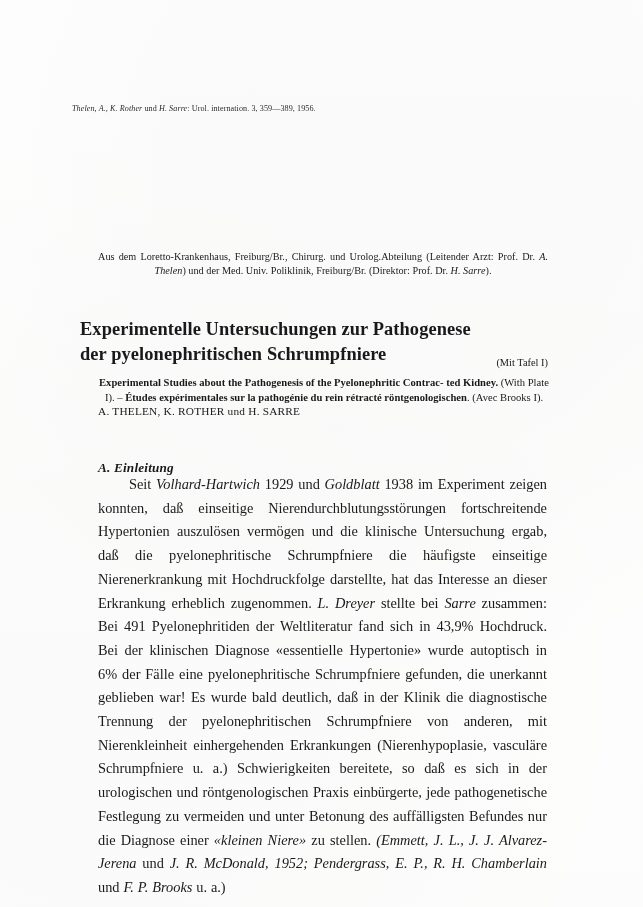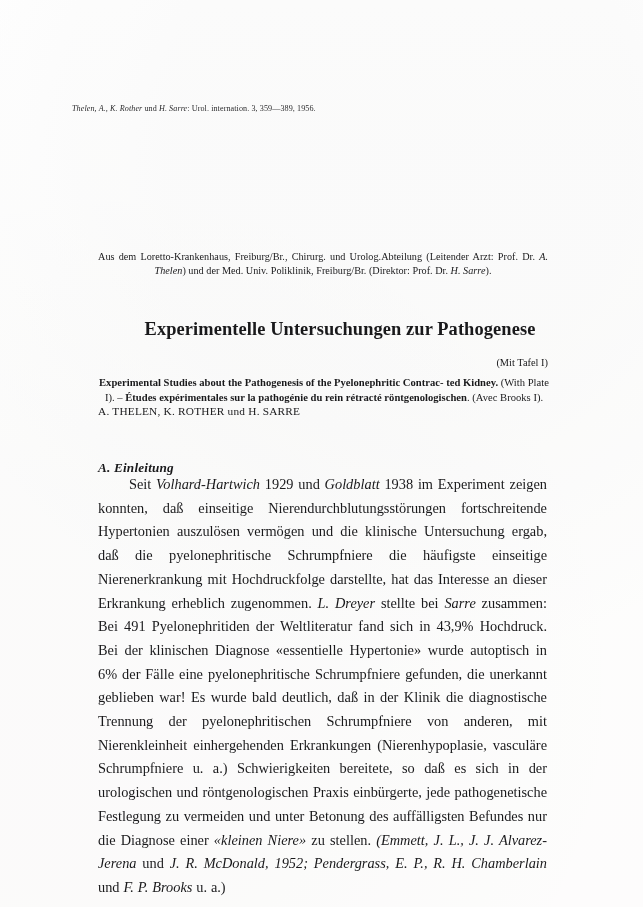--- a/index.html
+++ b/index.html
@@ -59,24 +59,24 @@
     line-height: 13.6px;
     text-align: justify;
     text-align-last: center;
     letter-spacing: 0.02px;
   }
   .affiliation i { font-style: italic; }
 
   
   .title-main {
     position: absolute;
-    left: 115px;
+    left: 80px;
     top: 305px;
     width: 450px;
-    text-align: center;
+    text-align: left;
     font-weight: bold;
     font-size: 18.4px;
     line-height: 25px;
     letter-spacing: 0.1px;
   }
 
   .title-plate {
     position: absolute;
     left: 98px;
     top: 356px;
@@ -152,20 +152,21 @@
   </div>
 
   <div class="affiliation">
     <span>Aus dem Loretto-Krankenhaus, Freiburg/Br., Chirurg. und Urolog.Abteilung (Leitender</span>
     <span>Arzt: Prof. Dr. </span><i>A. Thelen</i><span>) und der Med. Univ. Poliklinik, Freiburg/Br. (Direktor:</span>
     <span>Prof. Dr. </span><i>H. Sarre</i><span>).</span>
   </div>
 
   <h1 class="title-main">
     <span>Experimentelle Untersuchungen zur Pathogenese</span><br>
+    <span>der pyelonephritischen Schrumpfniere</span>
   </h1>
 
   <div class="title-plate">
     <span>(Mit Tafel I)</span>
   </div>
 
   <div class="title-trans">
     <span>Experimental Studies about the Pathogenesis of the Pyelonephritic Contrac-</span>
     <span>ted Kidney.</span><span class="reg"> (With Plate I). – </span><span>Études expérimentales sur la pathogénie du</span>
     <span>rein rétracté röntgenologischen</span><span class="reg">. (Avec Brooks I).</span>

